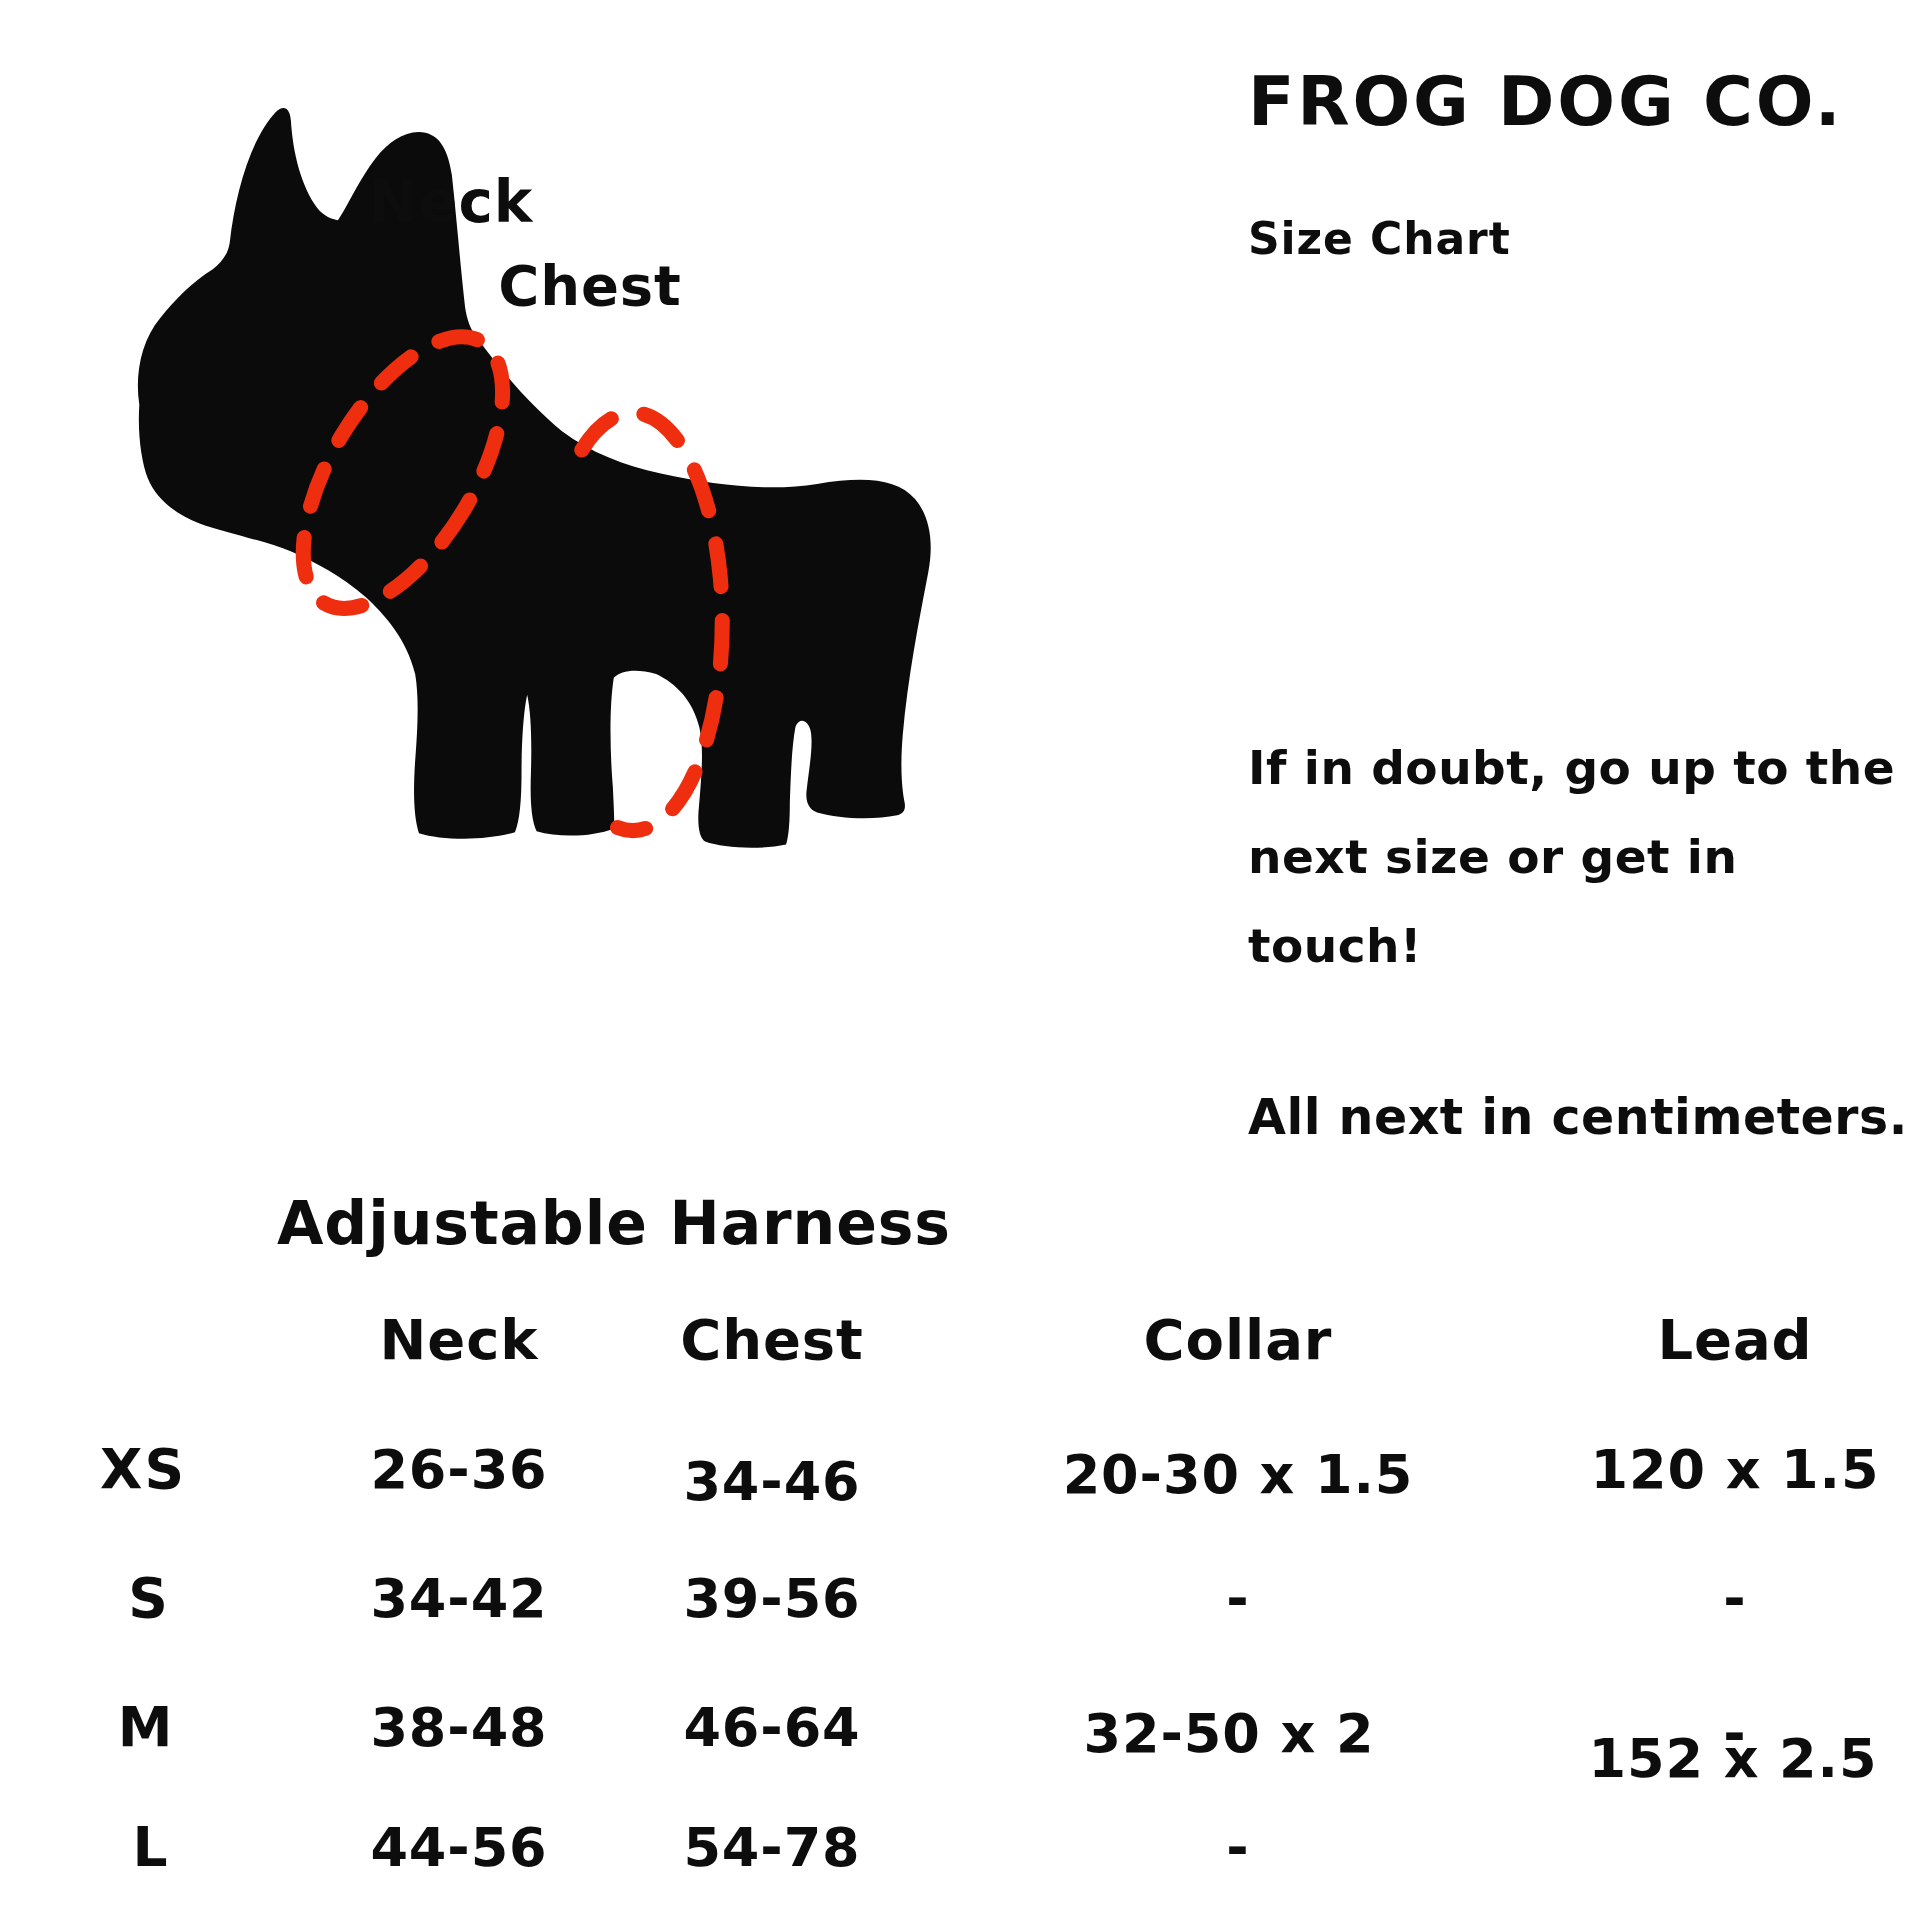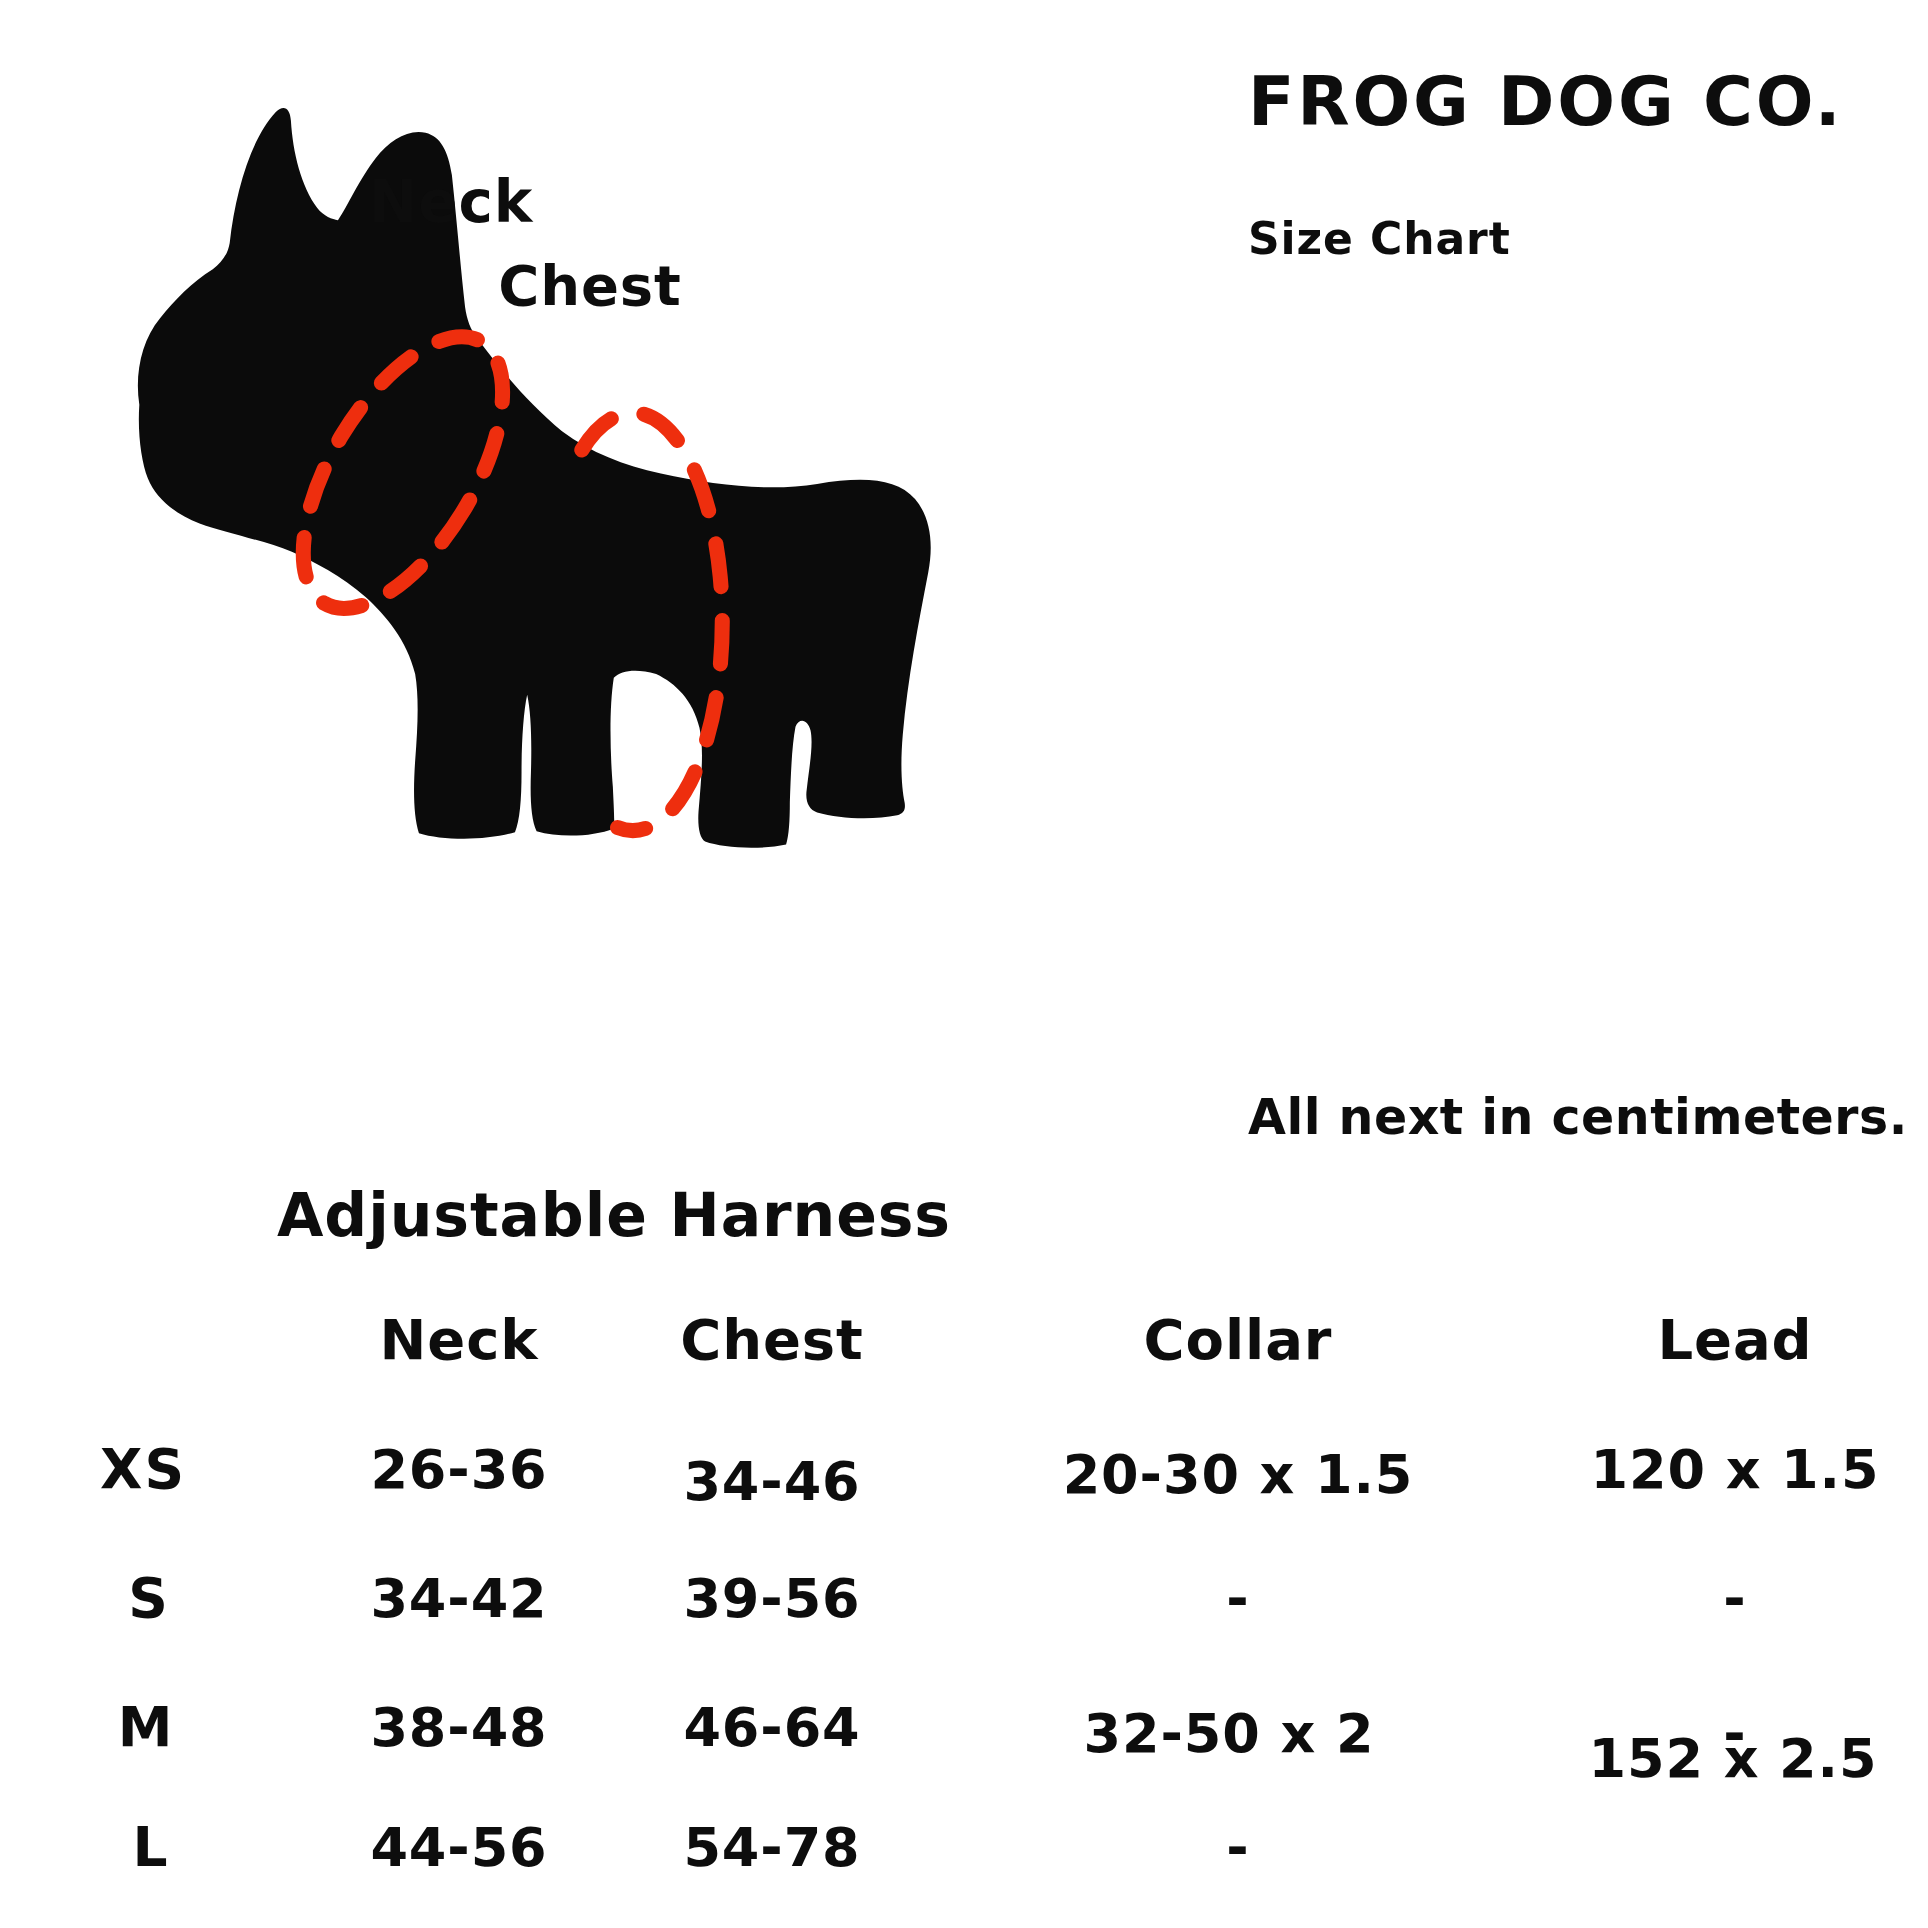--- a/index.html
+++ b/index.html
@@ -13,21 +13,21 @@
   }
   .abs{position:absolute;white-space:nowrap;}
   .ctr{transform:translate(-50%,-50%);}
   .dog-svg{position:absolute;left:0;top:0;}
   .diagram-label{font-weight:bold;font-size:58px;letter-spacing:0.9px;}
   .brand-title{left:1248px;top:68px;font-size:68px;font-weight:bold;letter-spacing:2.8px;line-height:1;}
   .brand-sub{left:1248px;top:217px;font-size:44px;font-weight:bold;letter-spacing:0.9px;line-height:1;}
   .note{left:1248px;font-size:47px;font-weight:600;line-height:85px;letter-spacing:0.5px;}
   .note2{line-height:89px;}
   .units{left:1248px;top:1089px;font-size:49px;font-weight:600;letter-spacing:0.5px;}
-  .tbl-title{font-size:60px;font-weight:bold;letter-spacing:0.9px;}
+  .tbl-title{font-size:60px;font-weight:bold;letter-spacing:0.9px;margin-top:8px;}
   .tbl-head{font-size:56px;font-weight:bold;letter-spacing:0.9px;}
   .tbl-size{font-size:55px;font-weight:bold;letter-spacing:1.9px;}
   .tbl-val{font-size:54px;font-weight:600;letter-spacing:0.9px;}
 </style>
 </head>
 <body>
 
 <div class="canvas">
 
   <svg class="dog-svg" width="1928" height="1928" viewBox="0 0 2048 2048">
@@ -51,20 +51,25 @@
     <path d="M618,478 A95,222 0 1 1 656,879" fill="none" stroke="#ee2e0e" stroke-width="16" stroke-dasharray="46 36" stroke-linecap="round"></path>
   </svg>
 
   <div class="abs ctr diagram-label" style="left:451px;top:202px;">Neck</div>
   <div class="abs ctr diagram-label" style="left:590px;top:285px;font-size:56px;">Chest</div>
 
   <div class="abs brand-title">FROG DOG CO.</div>
   <div class="abs brand-sub">Size Chart</div>
 
 
+  <div class="abs note note2" style="top:723px;">
+    <div>If in doubt, go up to the</div>
+    <div>next size or get in</div>
+    <div>touch!</div>
+  </div>
 
   <div class="abs units">All next in centimeters.</div>
 
   <div class="abs ctr tbl-title" style="left:614px;top:1215px;">Adjustable Harness</div>
 
   <div class="abs ctr tbl-head" style="left:459px;top:1339px;">Neck</div>
   <div class="abs ctr tbl-head" style="left:772px;top:1339px;">Chest</div>
   <div class="abs ctr tbl-head" style="left:1238px;top:1339px;">Collar</div>
   <div class="abs ctr tbl-head" style="left:1735px;top:1339px;">Lead</div>
 

